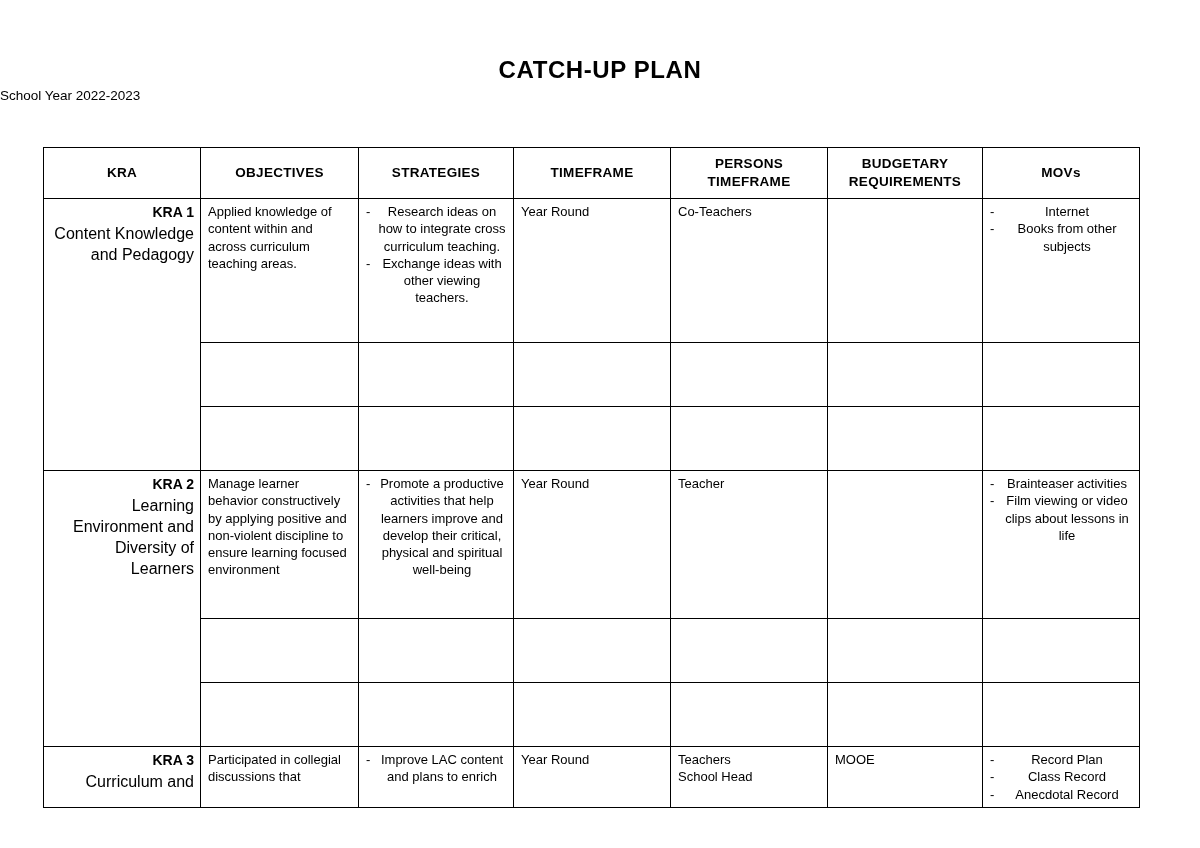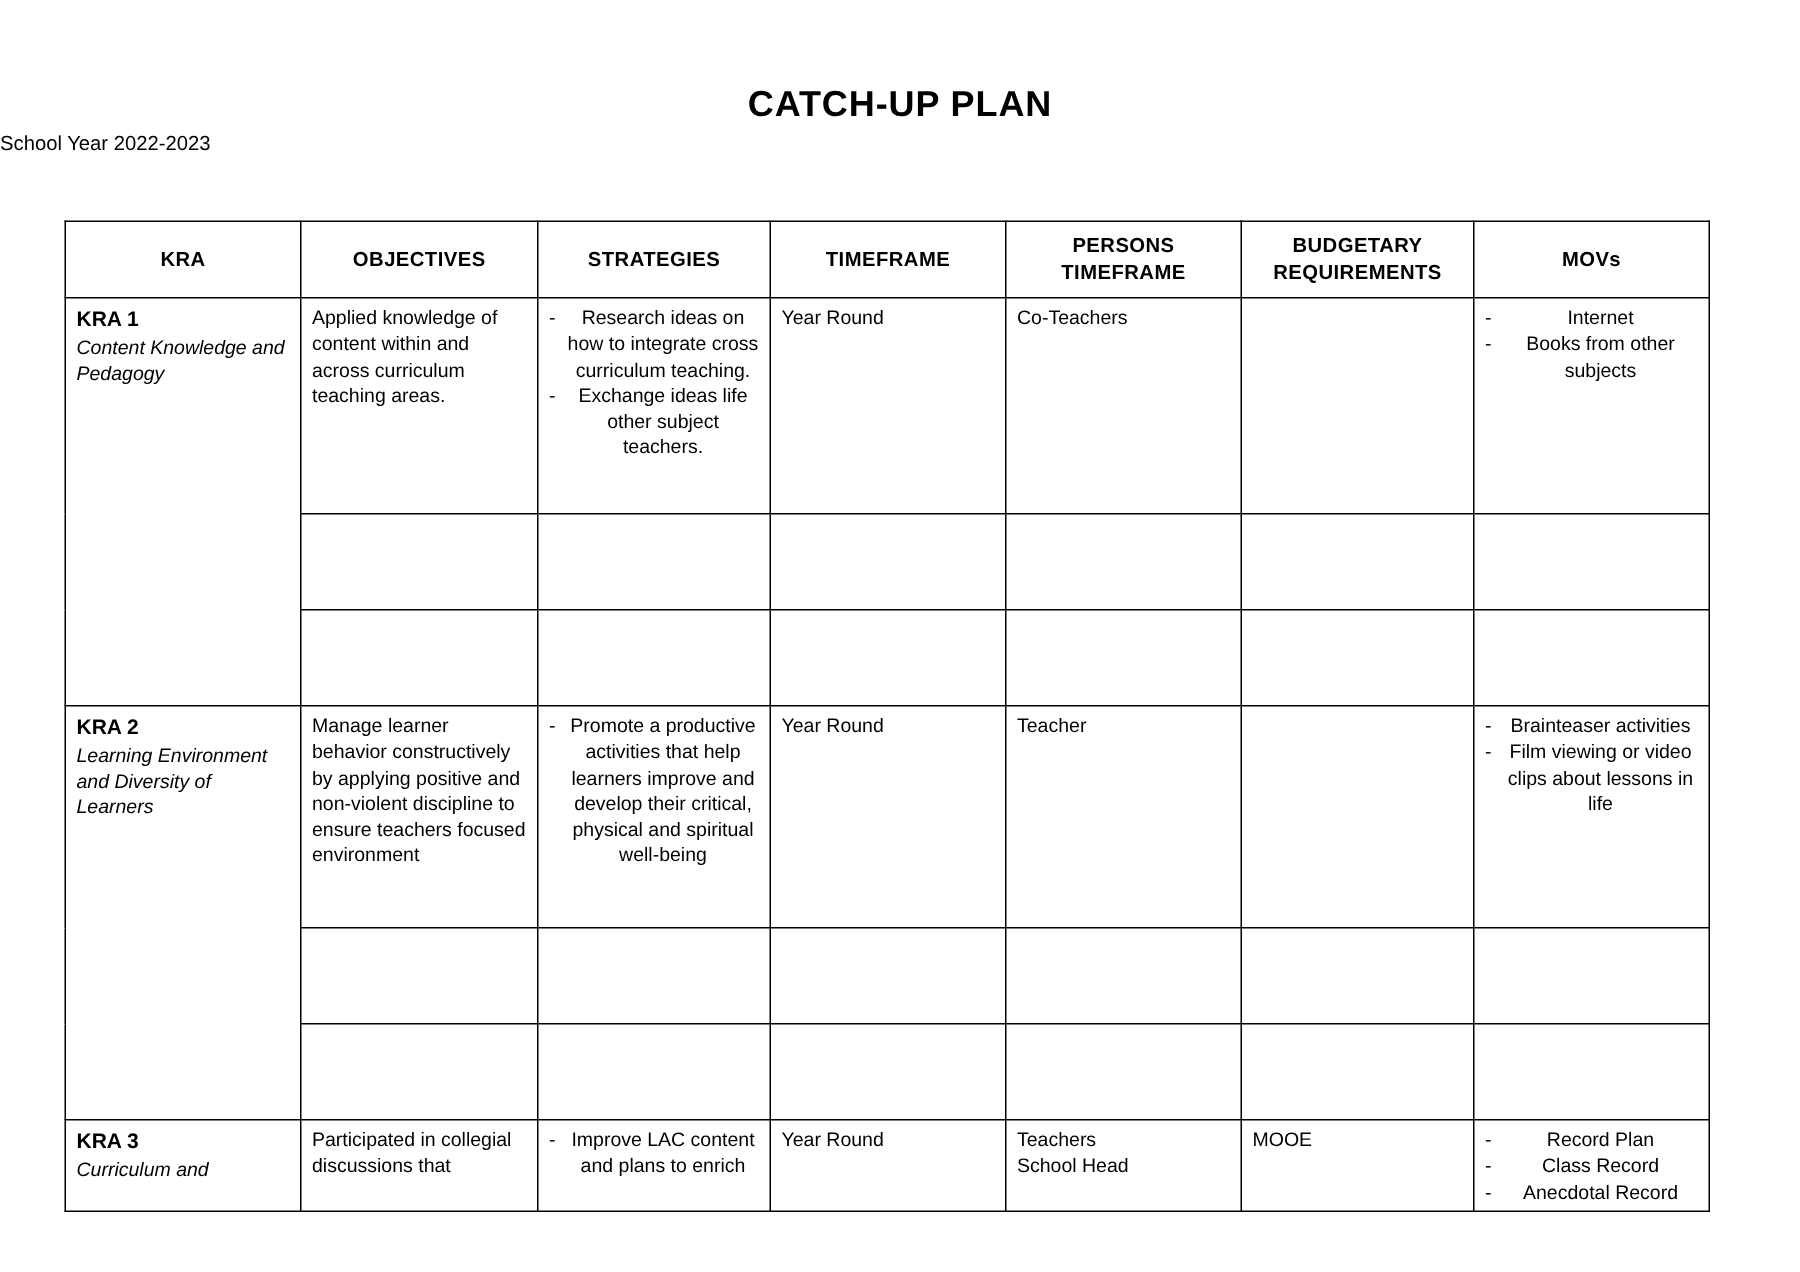--- a/index.html
+++ b/index.html
@@ -100,38 +100,37 @@
   
   col.w-kra { width: 157px; }
   col.w-obj { width: 158px; }
   col.w-str { width: 155px; }
   col.w-tim { width: 157px; }
   col.w-per { width: 157px; }
   col.w-bud { width: 155px; }
   col.w-mov { width: 157px; }
 
   .kra-cell {
-    text-align: left;
+    text-align: right;
     vertical-align: middle;
     border-left: 1.6px solid #000 !important;
     border-right: 1.6px solid #000 !important;
     border-top: 1.6px solid #000;
     border-bottom: 1.6px solid #000;
   }
   .kra-title {
     font-weight: bold;
     font-size: 14px;
     display: block;
     margin-bottom: 1px;
   }
   .kra-sub {
     display: block;
-    font-size: 13px;
+    font-size: 16px;
     line-height: 1.32;
-    font-style: italic;
   }
 
   .bullets {
     margin: 0;
     padding: 0;
     list-style: none;
   }
   .bullets li {
     position: relative;
     padding-left: 11px;
@@ -197,21 +196,21 @@
 
       <tr class="rowtall-1">
         <td class="kra-cell" rowspan="3">
           <span class="kra-title">KRA 1</span>
           <span class="kra-sub">Content Knowledge and Pedagogy</span>
         </td>
         <td class="col-obj plain">Applied knowledge of content within and across curriculum teaching areas.</td>
         <td class="col-str">
           <ul class="bullets">
             <li>Research ideas on how to integrate cross curriculum teaching.</li>
-            <li>Exchange ideas life other subject teachers.</li>
+            <li>Exchange ideas with other viewing teachers.</li>
           </ul>
         </td>
         <td>Year Round</td>
         <td>Co-Teachers</td>
         <td></td>
         <td>
           <ul class="bullets">
             <li>Internet</li>
             <li>Books from other subjects</li>
           </ul>
@@ -232,21 +231,21 @@
         <td></td>
         <td></td>
         <td></td>
       </tr>
 
       <tr class="rowtall-2">
         <td class="kra-cell" rowspan="3">
           <span class="kra-title">KRA 2</span>
           <span class="kra-sub">Learning Environment and Diversity of Learners</span>
         </td>
-        <td class="col-obj plain">Manage learner behavior constructively by applying positive and non-violent discipline to ensure teachers focused environment</td>
+        <td class="col-obj plain">Manage learner behavior constructively by applying positive and non-violent discipline to ensure learning focused environment</td>
         <td class="col-str">
           <ul class="bullets">
             <li>Promote a productive activities that help learners improve and develop their critical, physical and spiritual well-being</li>
           </ul>
         </td>
         <td>Year Round</td>
         <td>Teacher</td>
         <td></td>
         <td>
           <ul class="bullets">

